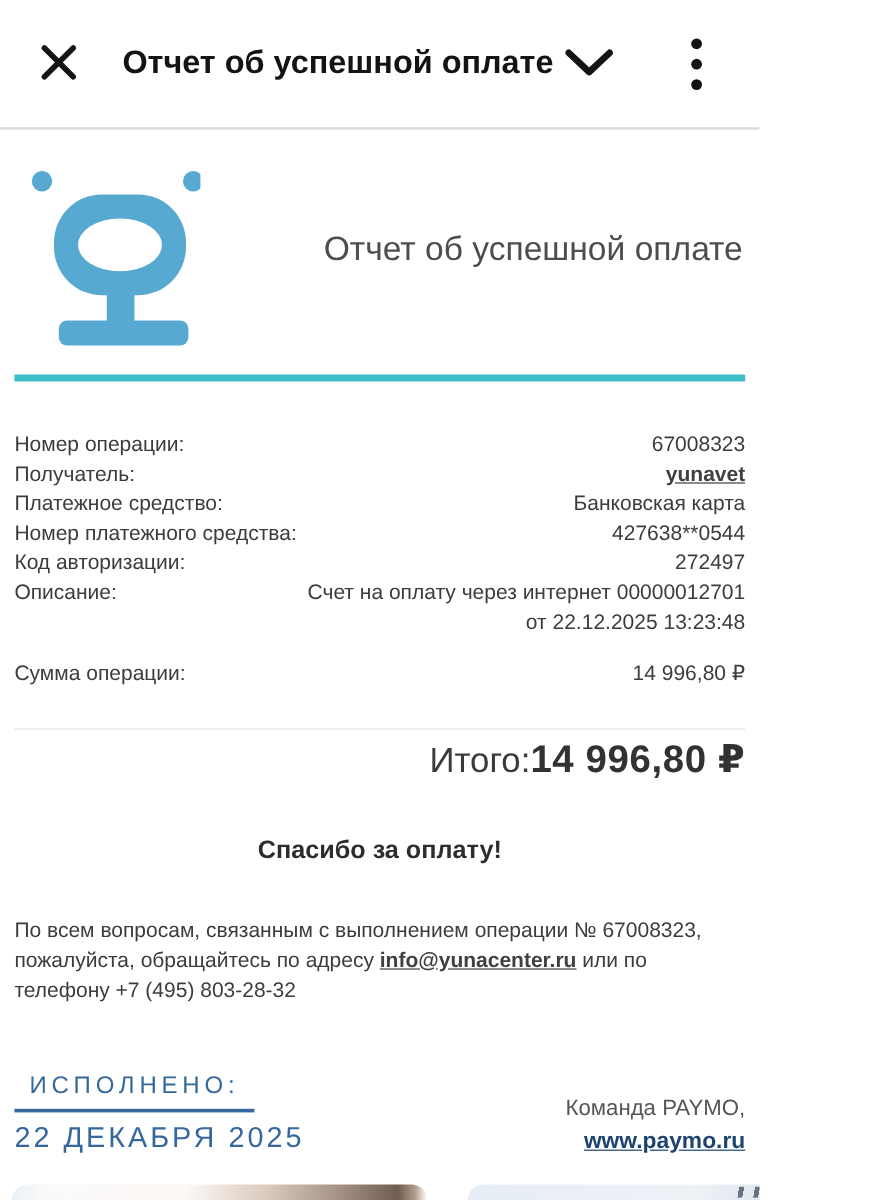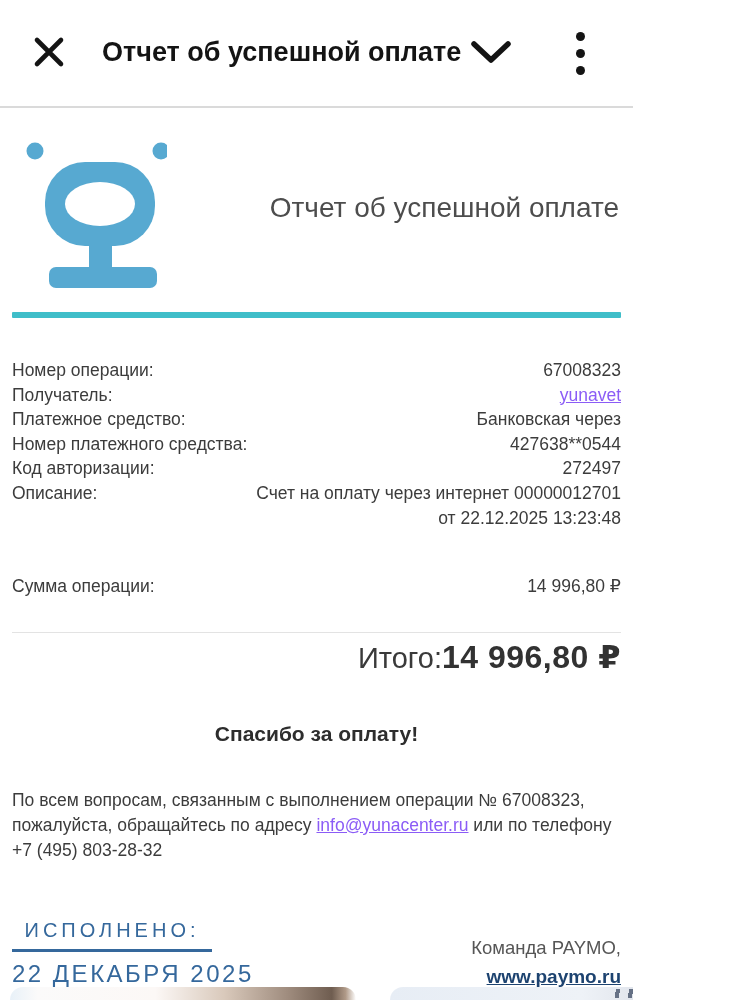--- a/index.html
+++ b/index.html
@@ -23,22 +23,22 @@
   .content { padding:0 12px; }
   .headersec { position:relative; height:204px; }
   .logo { position:absolute; left:5px; top:22px; }
   .main-heading { position:absolute; right:2px; top:84px; font-size:28px; color:#4d4d4d; font-weight:400; white-space:nowrap; }
   .teal-rule { height:6px; background:#3FBEC9; border-radius:1px; }
 
   .rows { margin-top:40px; }
   .row { display:flex; justify-content:space-between; align-items:flex-start; font-size:17.5px; line-height:24.6px; color:#3c3c3c; }
   .row .value { text-align:right; }
   .row .value.desc { max-width:378px; }
-  a.tlink { color:#8b5cf6; text-decoration:underline; cursor:pointer; }
-  .amount-row { margin-top:44px;gap:43px; }
+  a.tlink { color:#404040; text-decoration:underline; cursor:pointer;font-weight:bold; }
+  .amount-row { margin-top:19px;gap:43px; }
   .divider { border-top:1px solid #e3e3e3; margin-top:33px; }
   .total-row { display:flex; justify-content:flex-end; align-items:baseline; margin-top:5px; }
   .total-label { font-size:29px; color:#3a3a3a; }
   .total-value { font-size:32px; font-weight:700; color:#323232; letter-spacing:0.5px; }
   .thanks { text-align:center; font-size:21px; font-weight:700; color:#2d2d2d; margin-top:46px; }
   .support { margin-top:42px; font-size:17.5px; line-height:25px; color:#3c3c3c; max-width:700px; }
 
   .footer { display:flex; justify-content:space-between; align-items:flex-start; margin-top:56px; }
   .executed { width:200px; text-align:center; color:#35689C; font-weight:400; }
   .executed-label { font-size:20px; letter-spacing:4px; }
@@ -110,21 +110,21 @@
       <div class="row">
         <span class="label">Номер операции:</span>
         <span class="value">67008323</span>
       </div>
       <div class="row">
         <span class="label">Получатель:</span>
         <a class="value tlink">yunavet</a>
       </div>
       <div class="row">
         <span class="label">Платежное средство:</span>
-        <span class="value">Банковская через</span>
+        <span class="value">Банковская карта</span>
       </div>
       <div class="row">
         <span class="label">Номер платежного средства:</span>
         <span class="value">427638**0544</span>
       </div>
       <div class="row">
         <span class="label">Код авторизации:</span>
         <span class="value">272497</span>
       </div>
       <div class="row">

